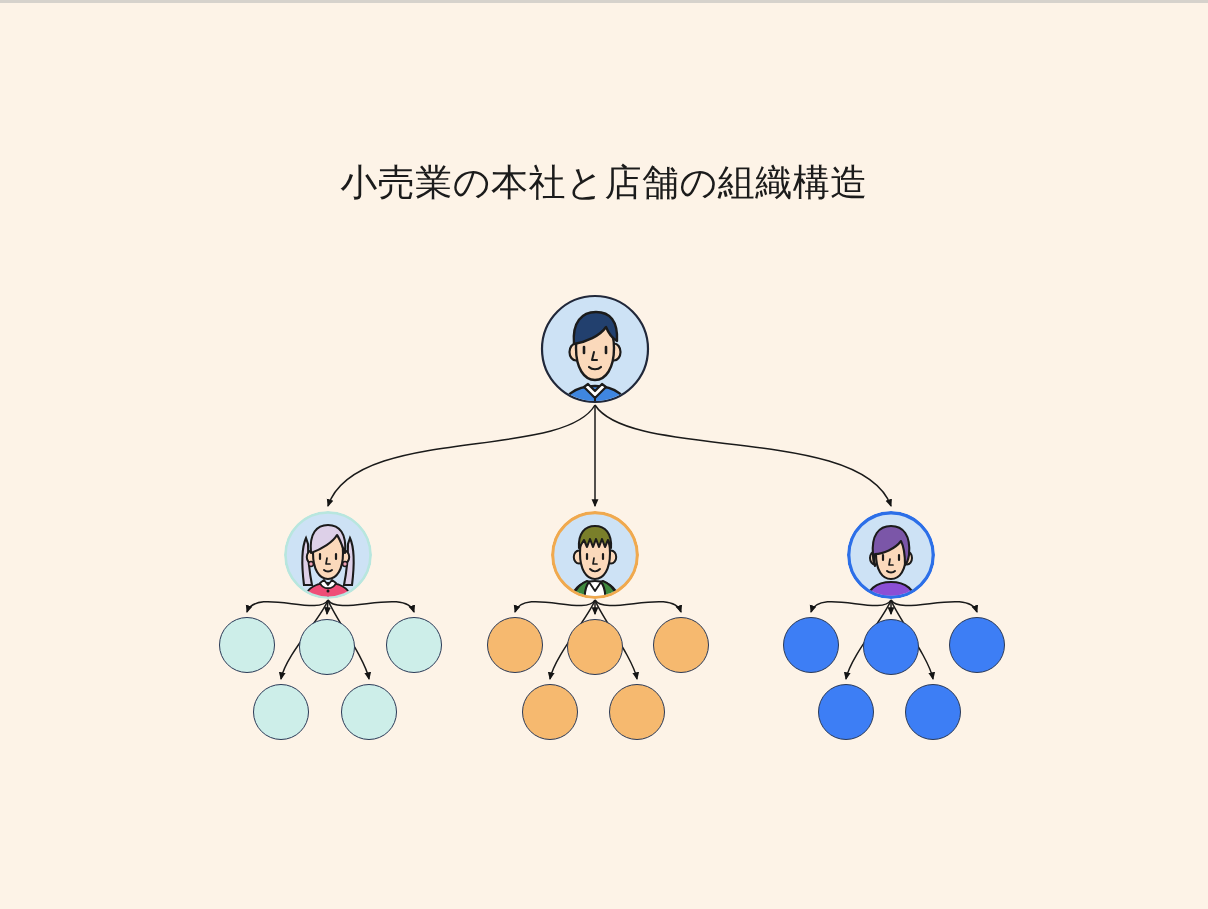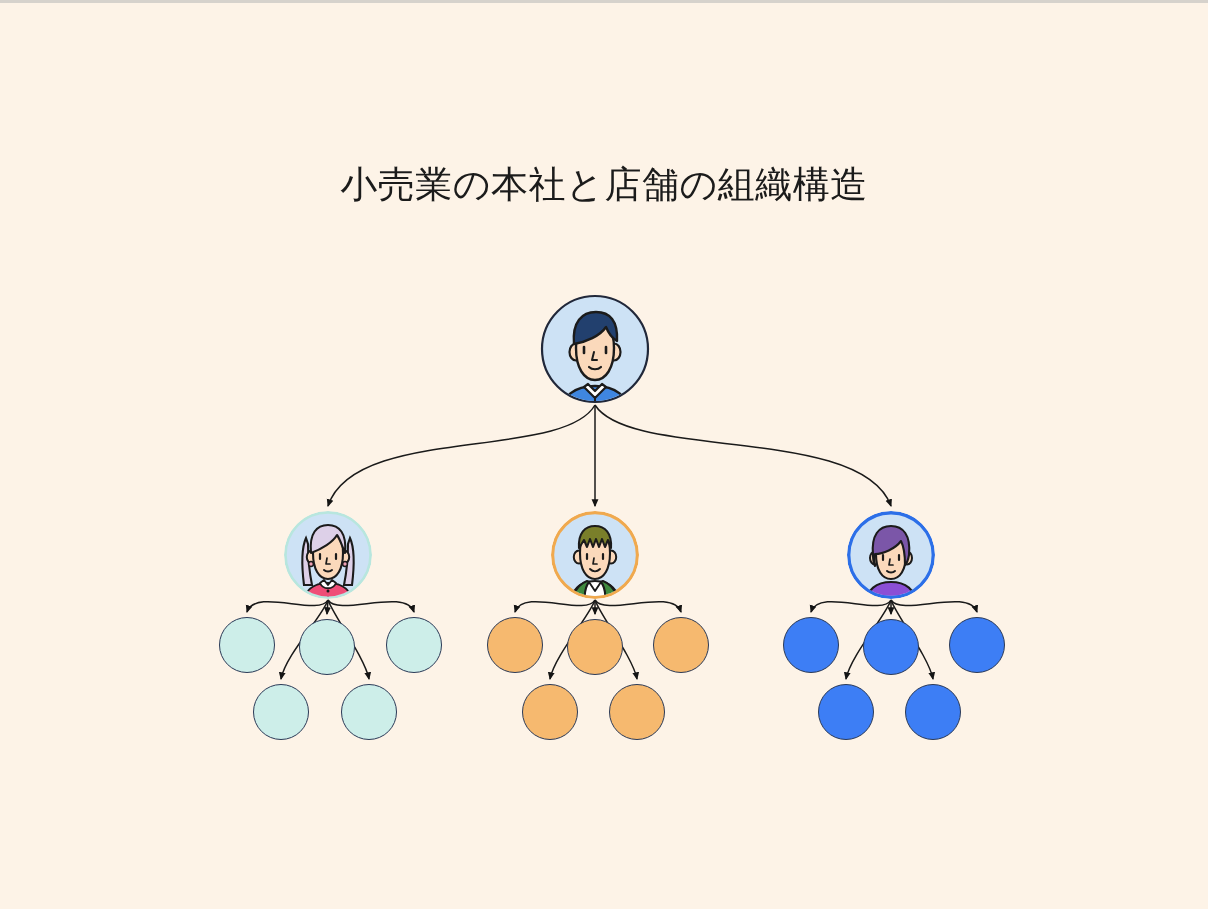--- a/index.html
+++ b/index.html
@@ -19,20 +19,21 @@
     top: 0; left: 0;
     width: 1208px;
     height: 3px;
     background: #d6d2cc;
   }
   #slide {
     position: absolute;
     top: 0; left: 0;
     width: 1208px;
     height: 909px;
+    font-family: Liberation Mono, monospace;
   }
   #chart-title {
     position: absolute;
     top: 162px;
     left: 0;
     width: 1208px;
     text-align: center;
     font-size: 37px;
     line-height: 46px;
     color: #1b1b1b;

